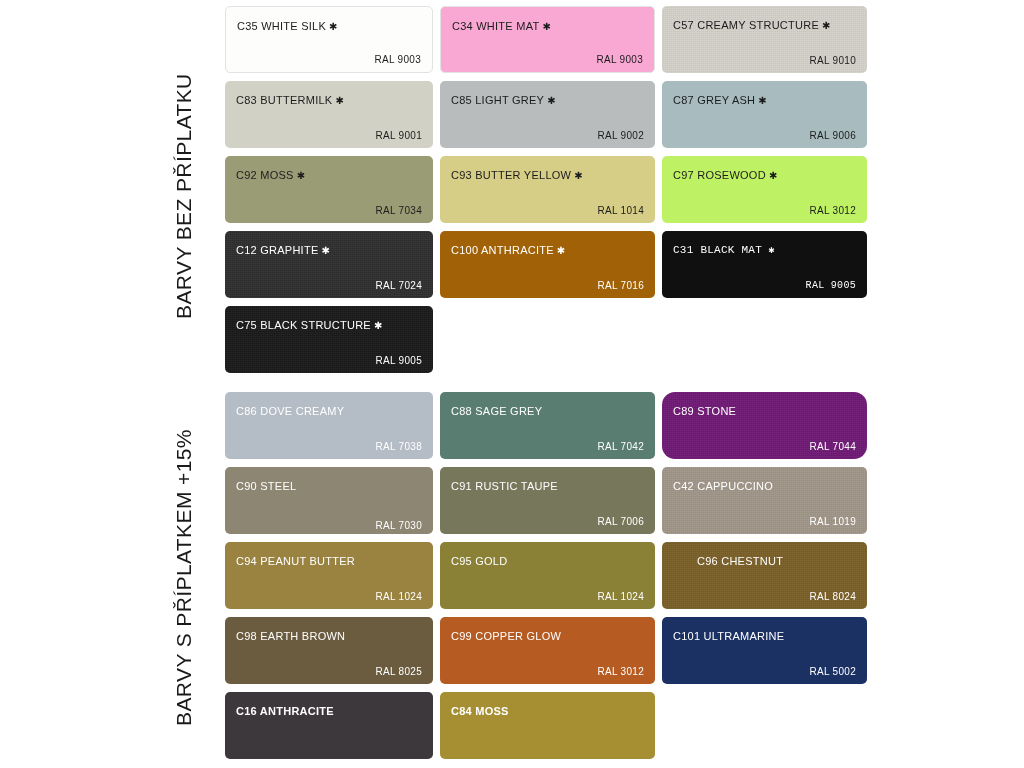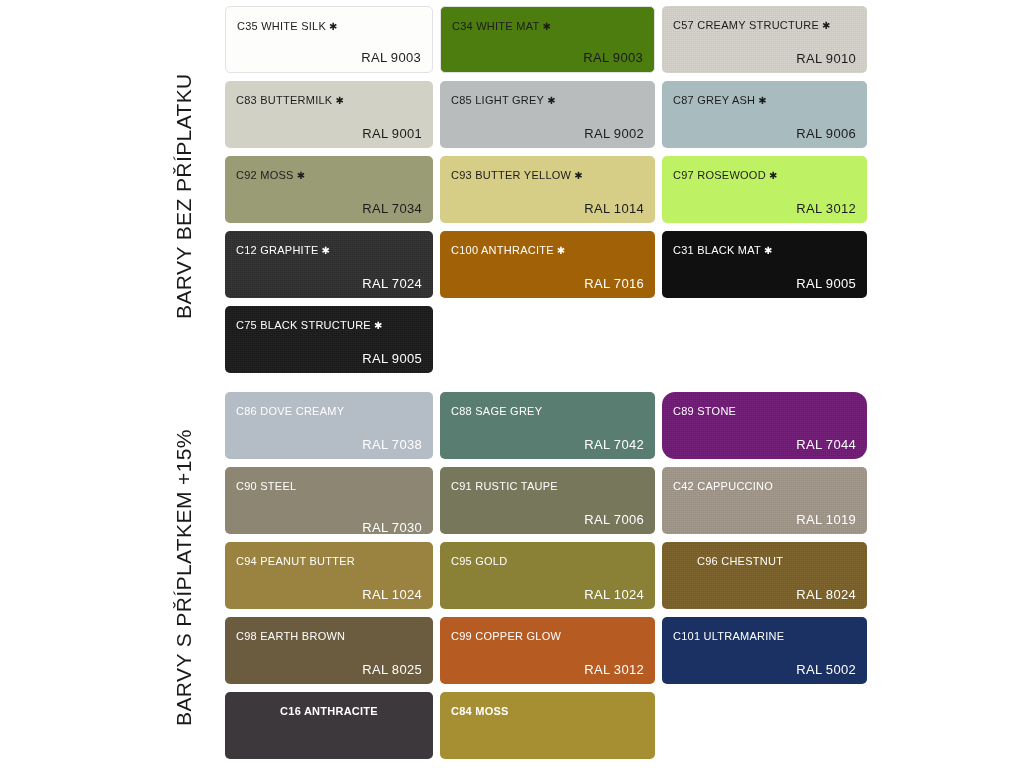--- a/index.html
+++ b/index.html
@@ -82,21 +82,21 @@
     font-size: 11px;
     letter-spacing: 0.25px;
     line-height: 20px;
     white-space: nowrap;
   }
   .sw-name .star { font-size: 10px; }
 
   .sw-ral {
     position: relative;
     z-index: 2;
-    font-size: 13px;
+    font-size: 10px;
     letter-spacing: 0.3px;
     text-align: right;
     align-self: flex-end;
     white-space: nowrap;
   }
 
   .t-dark  { color: #1c1c1c; }
   .t-light { color: #ffffff; }
   .bold    { font-weight: bold; }
 </style>
@@ -108,21 +108,21 @@
   <div class="vlabel" id="vlabel-top">BARVY BEZ PŘÍPLATKU</div>
 
   <div class="grid" id="grid-top">
       <div class="cell">
         <div class="swatch bordered" style="background: rgb(253, 253, 251);">
           <div class="sw-name t-dark">C35 WHITE SILK<span class="star"> ✱</span></div>
           <div class="sw-ral t-dark">RAL 9003</div>
         </div>
       </div>
       <div class="cell">
-        <div class="swatch bordered" style="background: #4d7c0f;">
+        <div class="swatch bordered" style="background: #f9a8d4;">
           <div class="sw-name t-dark">C34 WHITE MAT<span class="star"> ✱</span></div>
           <div class="sw-ral t-dark">RAL 9003</div>
         </div>
       </div>
       <div class="cell">
         <div class="swatch textured" style="background: rgb(212, 210, 203);">
           <div class="sw-name t-dark">C57 CREAMY STRUCTURE<span class="star"> ✱</span></div>
           <div class="sw-ral t-dark">RAL 9010</div>
         </div>
       </div>
@@ -168,21 +168,21 @@
           <div class="sw-ral t-light">RAL 7024</div>
         </div>
       </div>
       <div class="cell">
         <div class="swatch" style="background: #a16207;">
           <div class="sw-name t-light">C100 ANTHRACITE<span class="star"> ✱</span></div>
           <div class="sw-ral t-light">RAL 7016</div>
         </div>
       </div>
       <div class="cell">
-        <div class="swatch" style="background: rgb(16, 16, 16);">
+        <div class="swatch" style="background: rgb(16, 16, 16); font-family: Liberation Mono, monospace;">
           <div class="sw-name t-light">C31 BLACK MAT<span class="star"> ✱</span></div>
           <div class="sw-ral t-light">RAL 9005</div>
         </div>
       </div>
       <div class="cell">
         <div class="swatch textured" style="background: rgb(26, 26, 26);">
           <div class="sw-name t-light">C75 BLACK STRUCTURE<span class="star"> ✱</span></div>
           <div class="sw-ral t-light">RAL 9005</div>
         </div>
       </div>
@@ -263,21 +263,21 @@
           <div class="sw-ral t-light">RAL 3012</div>
         </div>
       </div>
       <div class="cell">
         <div class="swatch" style="background: rgb(27, 48, 99);">
           <div class="sw-name t-light">C101 ULTRAMARINE</div>
           <div class="sw-ral t-light">RAL 5002</div>
         </div>
       </div>
       <div class="cell">
-        <div class="swatch" style="background: rgb(61, 56, 59); align-items: center;">
+        <div class="swatch" style="background: rgb(61, 56, 59);">
           <div class="sw-name t-light bold">C16 ANTHRACITE</div>
           <div class="sw-ral t-light"></div>
         </div>
       </div>
       <div class="cell">
         <div class="swatch" style="background: rgb(166, 143, 51);">
           <div class="sw-name t-light bold">C84 MOSS</div>
           <div class="sw-ral t-light"></div>
         </div>
       </div>

